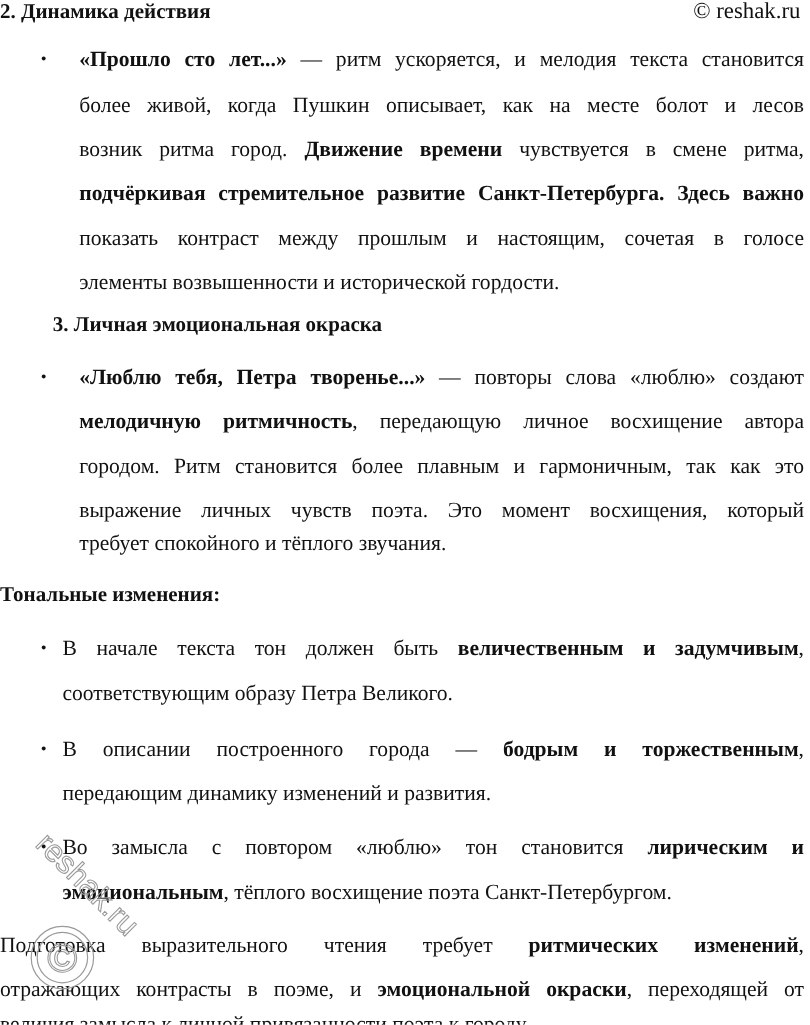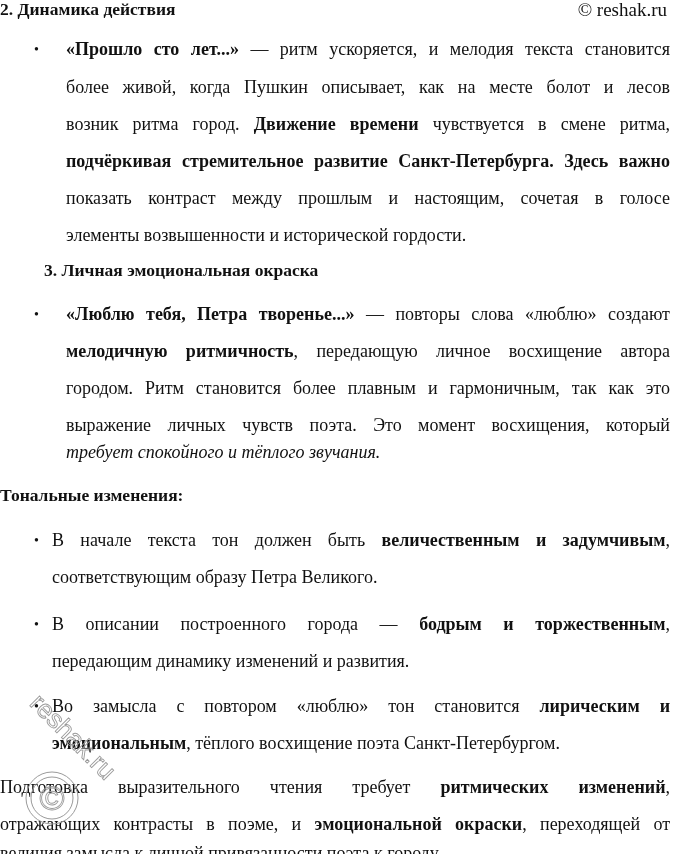--- a/index.html
+++ b/index.html
@@ -84,21 +84,21 @@
   </div>
 
   <div class="heading" style="top:259px;padding-left:44px;">3. Личная эмоциональная окраска</div>
 
   <div class="bullet" style="left:34px; top:304px;">•</div>
   <div>
     <div class="line" style="left:66px; top:303px; width:604px;"><b>«Люблю тебя, Петра творенье...»</b><span> — повторы слова «люблю» создают</span></div>
     <div class="line" style="left:66px; top:340px; width:604px;"><b>мелодичную ритмичность</b><span>, передающую личное восхищение автора</span></div>
     <div class="line" style="left:66px; top:377px; width:604px;"><span>городом. Ритм становится более плавным и гармоничным, так как это</span></div>
     <div class="line" style="left:66px; top:414px; width:604px;"><span>выражение личных чувств поэта. Это момент восхищения, который</span></div>
-    <div class="line last" style="left:66px; top:441px; width:604px;font-style:italic;"><span>требует спокойного и тёплого звучания.</span></div>
+    <div class="line last" style="left:66px; top:441px; width:604px;"><span>требует спокойного и тёплого звучания.</span></div>
   </div>
 
   <div class="heading" style="top:484px;">Тональные изменения:</div>
 
   <div class="bullet" style="left:34px; top:530px;">•</div>
   <div>
     <div class="line" style="left:52px; top:529px; width:618px;"><span>В начале текста тон должен быть </span><b>величественным и задумчивым</b><span>,</span></div>
     <div class="line last" style="left:52px; top:566px; width:618px;"><span>соответствующим образу Петра Великого.</span></div>
   </div>
 

